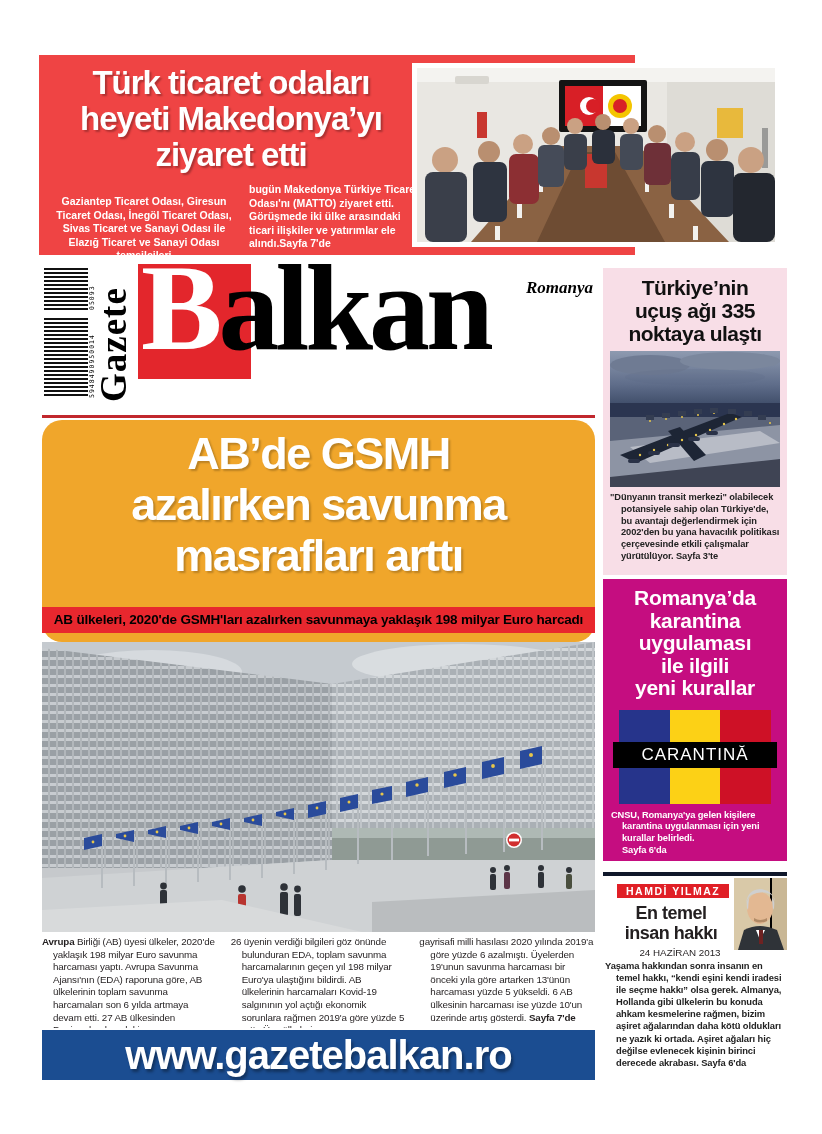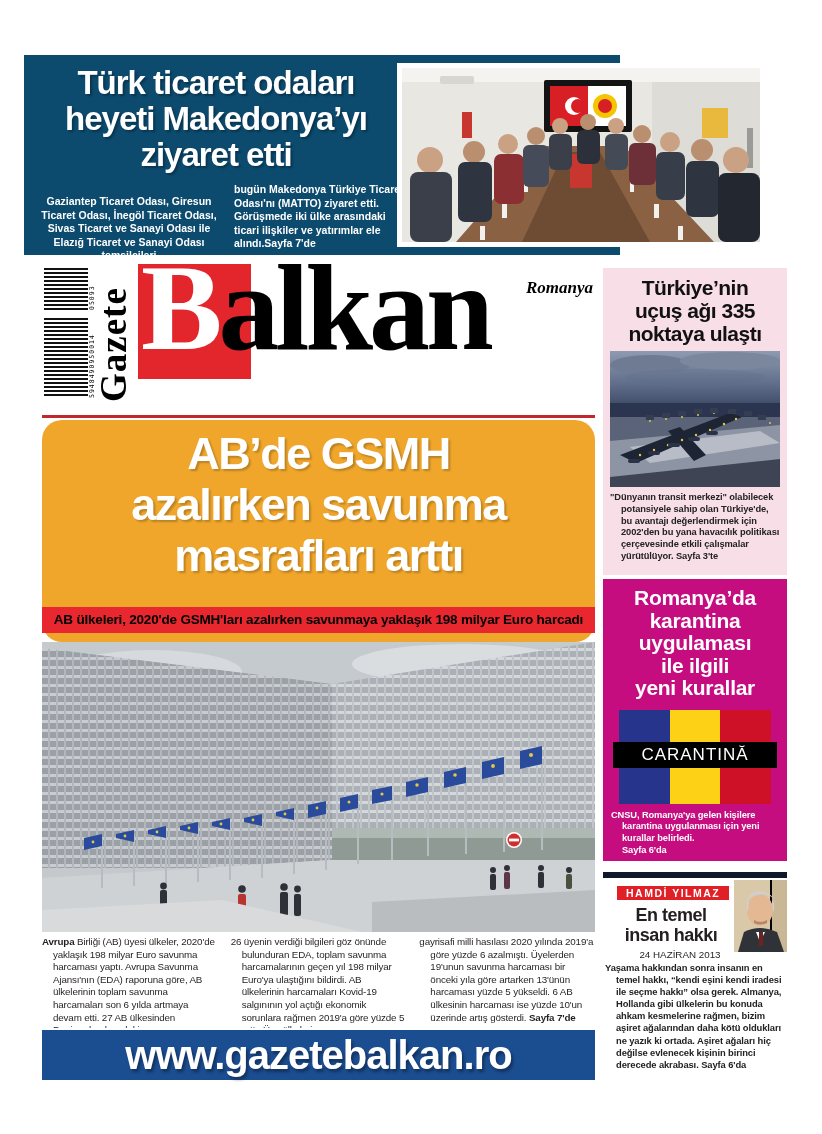--- a/index.html
+++ b/index.html
@@ -2,21 +2,21 @@
 <html><head>
 <meta charset="utf-8">
 <title>Gazete Balkan</title>
 <style>
   * { margin:0; padding:0; box-sizing:border-box; }
   html,body { background:#fff; }
   body { font-family:"Liberation Sans", sans-serif; color:#231f20; }
   .page { position:relative; width:822px; height:1134px; background:#fff; overflow:hidden; margin:0 auto; }
 
   
-  .top-banner { position:absolute; left:24px; top:55px; width:596px; height:200px; background:#0c4a6e; }
+  .top-banner { position:absolute; left:39px; top:55px; width:596px; height:200px; background:#ef4444; }
   .tb-headline { position:absolute; left:8px; top:10px; width:368px; text-align:center;
     color:#fff; font-weight:bold; font-size:33px; line-height:36px; letter-spacing:-1px;
     text-shadow:2px 2px 2px rgba(0,0,0,.28); }
   .tb-subs { position:absolute; left:10px; top:128px; width:372px; display:flex; gap:10px; }
   .tb-sub { color:#fff; font-weight:bold; font-size:10.5px; line-height:13.5px; }
   .tb-sub.left { width:190px; text-align:center;margin-top:12px; }
   .tb-sub.right { width:170px; text-align:left; }
   .tb-photo { position:absolute; left:373px; top:8px; width:368px; height:184px; background:#fff; padding:5px; }
   .tb-photo svg { width:100%; height:100%; display:block; }
 
@@ -73,21 +73,21 @@
   .flight .sb-text { color:#222; }
 
   .quarantine { top:579px; height:282px; background:#c50d80; padding:6px 8px; }
   .q-headline { text-align:center; color:#fff; font-weight:bold; font-size:21px; line-height:22.5px; letter-spacing:-.3px; padding-top:2px; }
   .flag-box { position:relative; width:152px; height:94px; margin:10px auto 6px; display:flex; }
   .flag-box .stripe { flex:1; }
   .flag-label { position:absolute; left:-6px; right:-6px; top:32px; background:#000; color:#fff; text-align:center;
     font-size:17px; line-height:26px; letter-spacing:1px; font-family:"Liberation Sans", sans-serif; }
   .quarantine .sb-text { color:#fff; }
 
-  .hamdi { top:872px; height:262px; background:#fff; border-top:6px solid #0f172a; padding:4px 2px 0 2px; }
+  .hamdi { top:872px; height:262px; background:#fff; border-top:4px solid #0f172a; padding:4px 2px 0 2px; }
   .portrait { position:absolute; right:0; top:2px; width:53px; height:72px; }
   .portrait svg { width:100%; height:100%; display:block; }
   .name-bar { display:inline-block; margin:4px 0 0 12px; background:#e01f26; color:#fff; font-weight:bold;
     font-size:10.5px; line-height:14px; padding:0 9px; letter-spacing:1.5px; }
   .col-title { width:132px; text-align:center; font-weight:bold; font-size:18px; line-height:19.5px; letter-spacing:-.5px; margin-top:5px; }
   .col-date { width:150px; text-align:center; font-weight:normal; font-size:9.8px; margin-top:4px; }
   .col-body { margin-top:2px; font-size:9.4px; line-height:12.1px; font-weight:bold; letter-spacing:-.1px; color:#222; }
 
   b.pageref { font-weight:bold; }
 </style>

